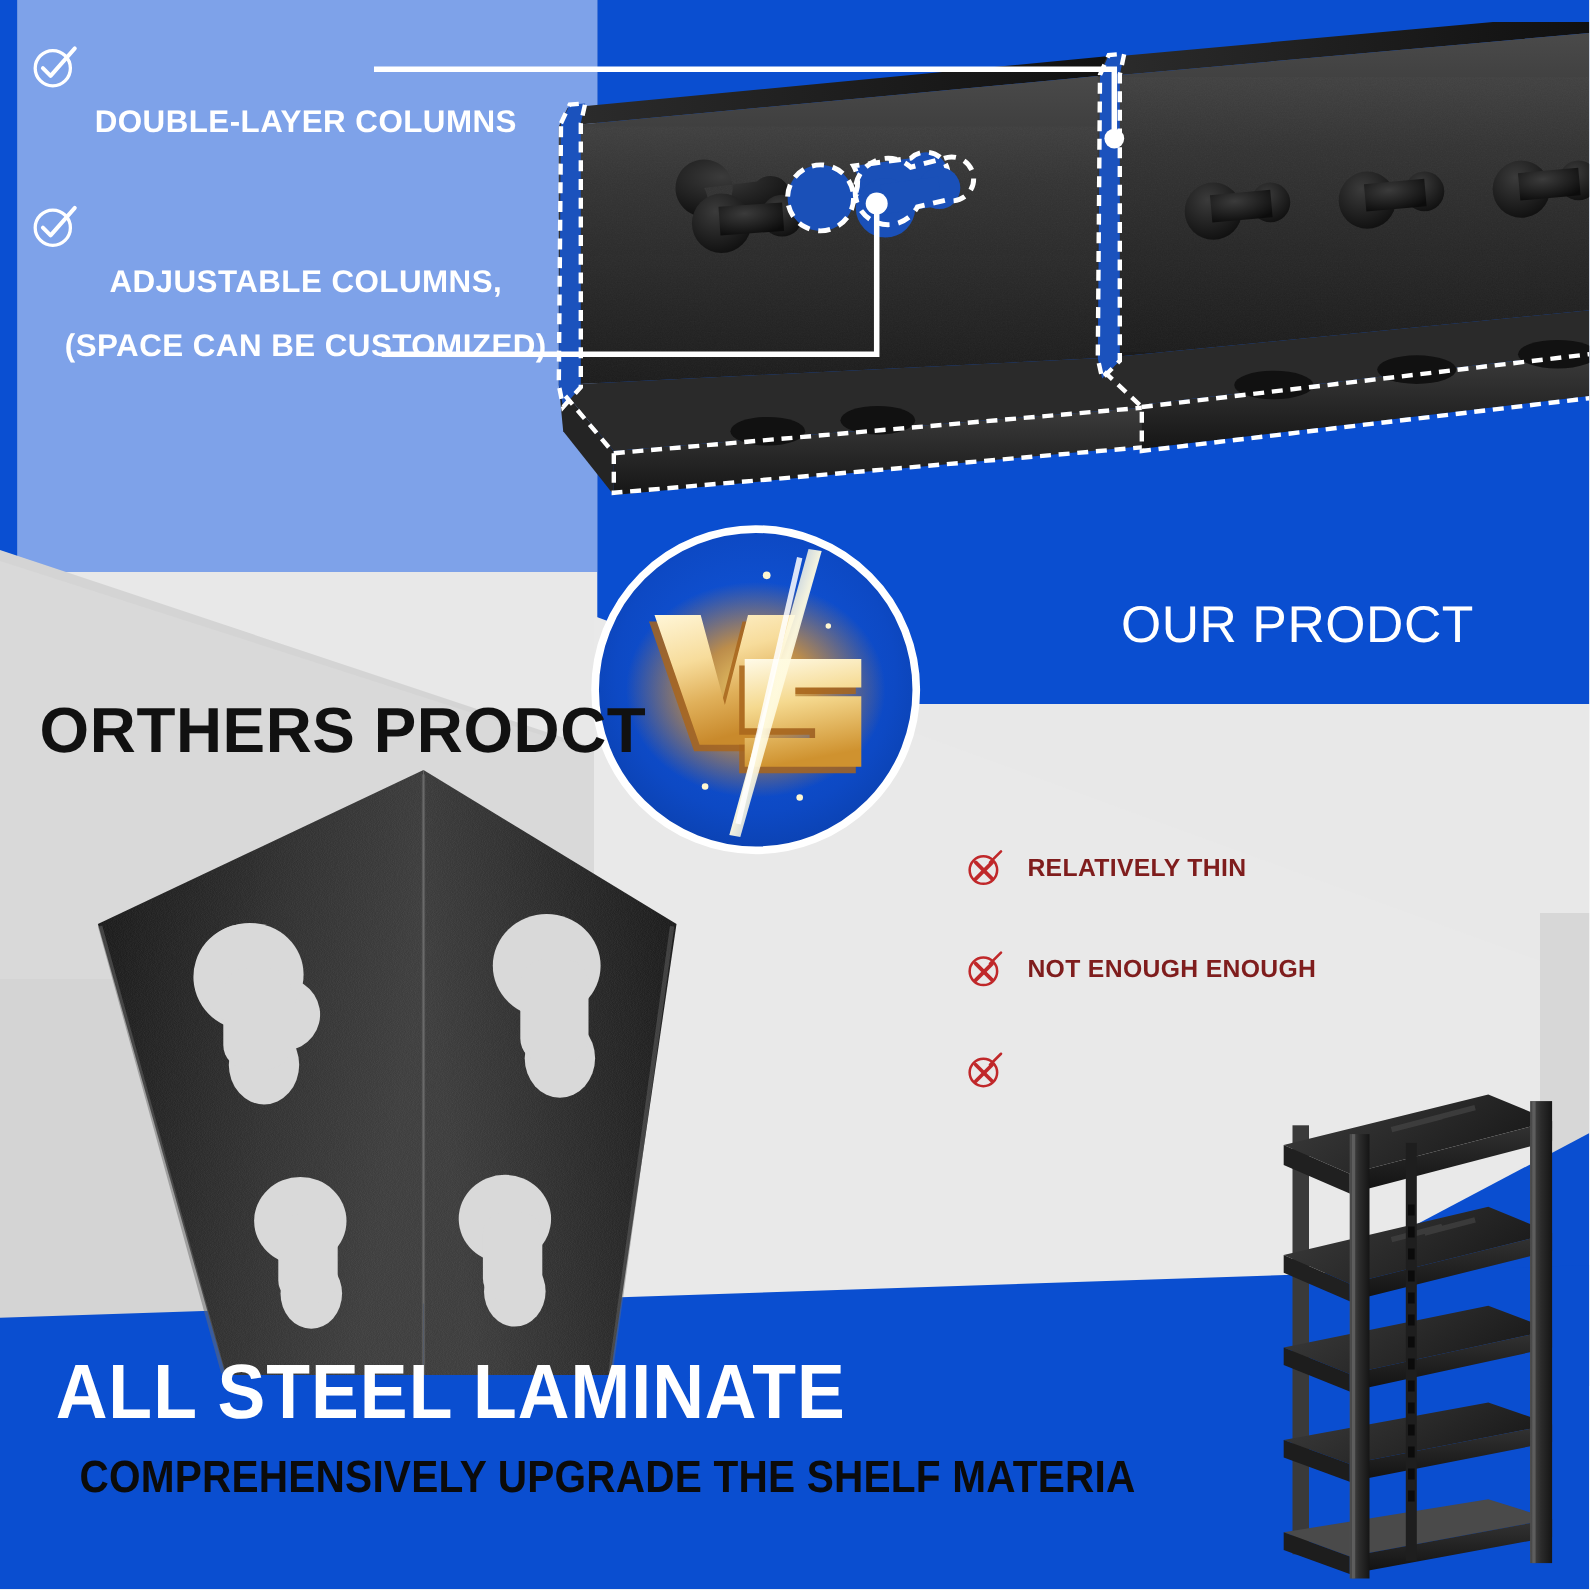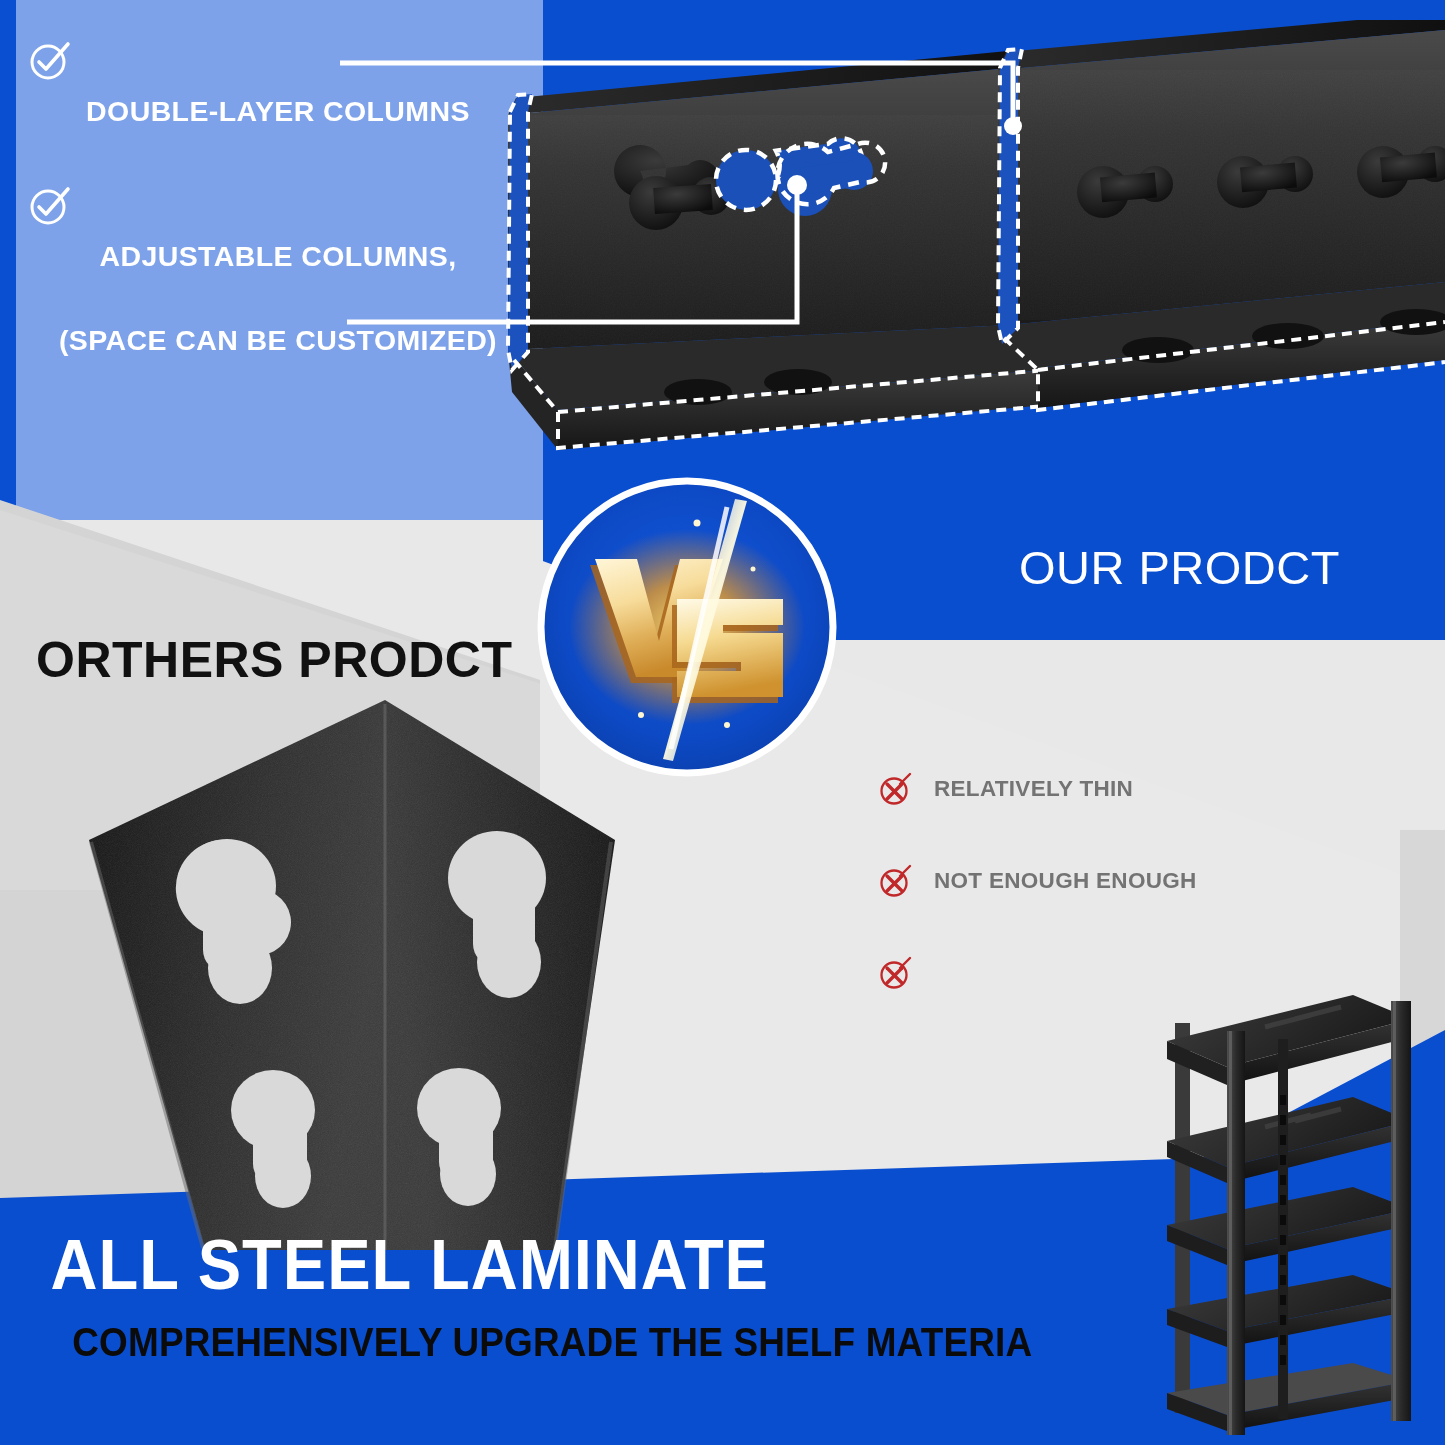--- a/index.html
+++ b/index.html
@@ -57,52 +57,52 @@
   
   #features{position:absolute;left:28px;top:38px;width:500px;}
   .feat-row{margin-bottom:6px;text-align:center;}
   .check-icon{display:block;width:44px;height:44px;margin-bottom:14px;}
   .feat-text{
     color:#fff;font-weight:bold;font-size:28.5px;letter-spacing:.4px;
     white-space:nowrap;line-height:1.1;
   }
   #feat-1{margin-top:2px;}
   #feat-2-wrap{margin-top:56px;}
-  #feat-2b{margin-top:52px;}
+  #feat-2b{margin-top:27px;}
 
   
   #column-photo{position:absolute;left:498px;top:20px;width:947px;height:470px;}
 
   
   #callouts{position:absolute;left:0;top:0;width:1445px;height:520px;pointer-events:none;}
 
   
   #vs-badge{
     position:absolute;left:537px;top:477px;width:300px;height:300px;
   }
 
   
   #others-heading{
     position:absolute;left:36px;top:631px;
-    font-size:50px;font-weight:bold;color:#111;letter-spacing:.5px;white-space:nowrap;
+    font-size:58px;font-weight:bold;color:#111;letter-spacing:.5px;white-space:nowrap;
   }
   #our-heading{
     position:absolute;left:1019px;top:540px;
     font-size:47px;font-weight:normal;color:#fff;letter-spacing:.5px;white-space:nowrap;
   }
 
   
   #bracket-photo{position:absolute;left:55px;top:690px;width:580px;height:560px;}
 
   
   #cons{position:absolute;left:878px;top:772px;width:560px;}
   .con-row{display:flex;align-items:center;margin-bottom:58px;}
   .x-icon{width:34px;height:34px;flex:0 0 34px;margin-right:22px;}
   .con-text{
-    font-size:22.5px;font-weight:bold;color:#737373;letter-spacing:.3px;white-space:nowrap;
+    font-size:22.5px;font-weight:bold;color:#7f1d1d;letter-spacing:.3px;white-space:nowrap;
   }
 
   
   #shelf-unit{position:absolute;left:1115px;top:975px;width:330px;height:470px;}
 
   
   #banner{position:absolute;left:0;top:1225px;width:1445px;}
   #banner-title{
     font-size:70px;font-weight:bold;color:#fff;letter-spacing:1px;
     transform:scaleX(.93);

